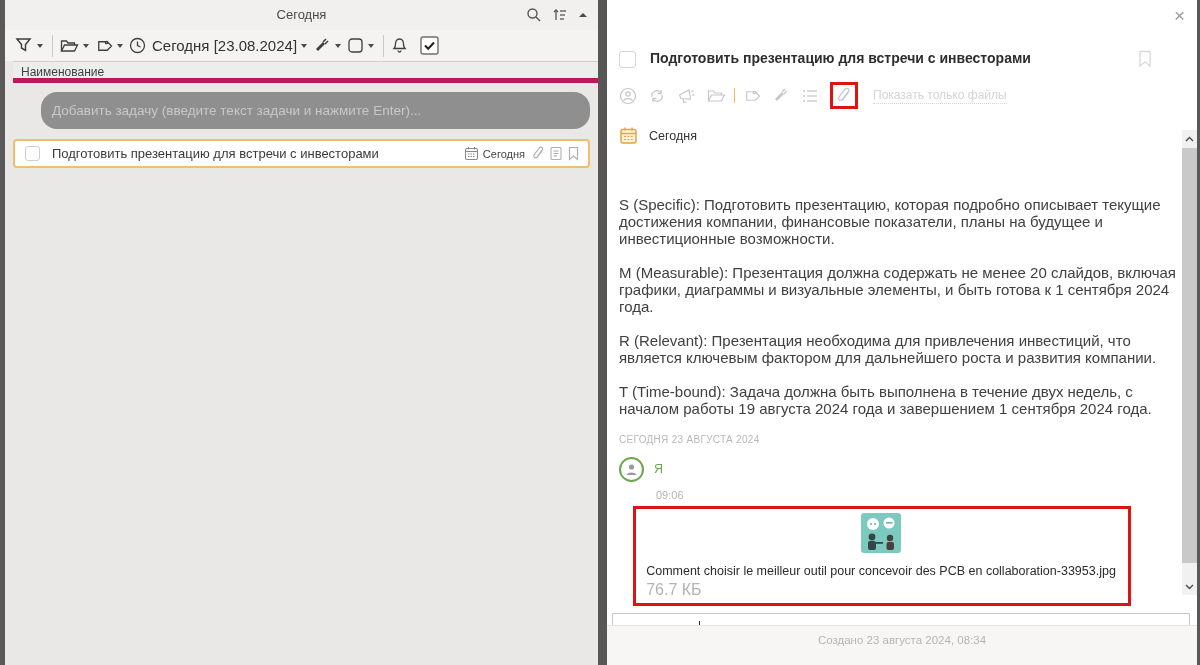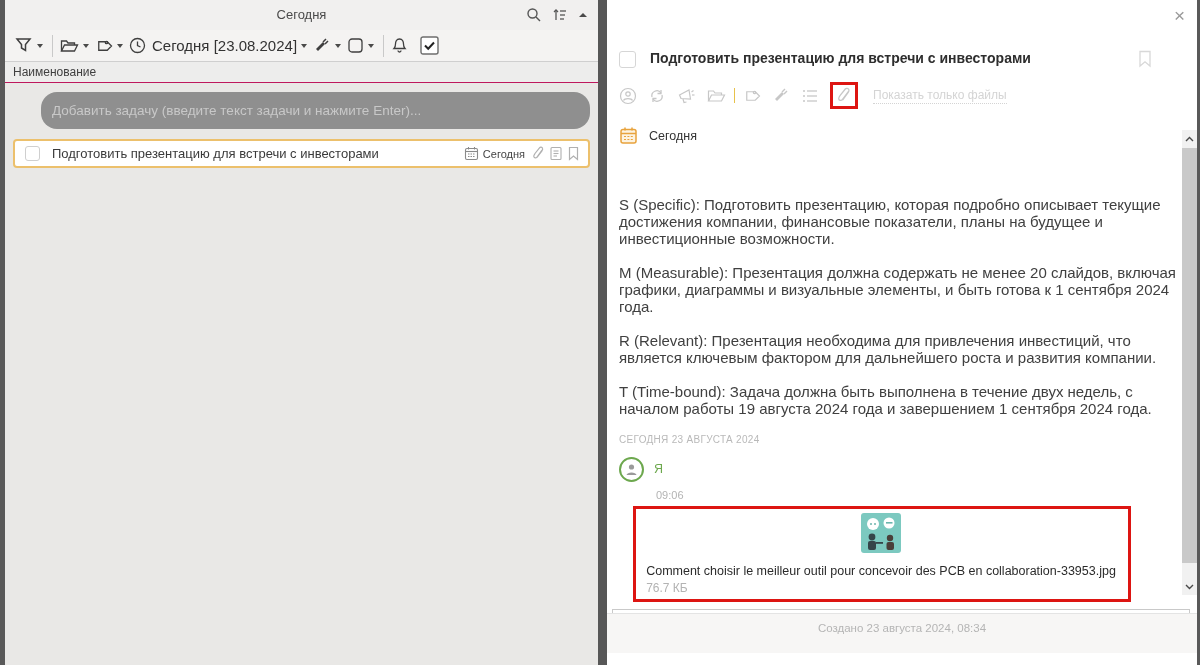--- a/index.html
+++ b/index.html
@@ -15,22 +15,22 @@
   
   .list-panel { position:absolute; left:5px; top:0; width:593px; height:665px; background:#e9e8e6; }
   .lp-header { position:relative; height:30px; background:#f1f0ef; }
   .lp-title { text-align:center; line-height:30px; font-size:13px; color:#4a4a4a; }
   .lp-header-icons { position:absolute; right:10px; top:0; height:30px; display:flex; align-items:center; gap:10px; color:#555; }
   .lp-toolbar { height:31px; background:#f4f3f2; display:flex; align-items:center; padding-left:10px; }
   .tool { display:flex; align-items:center; gap:2px; margin-right:6px; color:#3f3f3f; cursor:default; }
   .caret { width:0; height:0; border-left:3.5px solid transparent; border-right:3.5px solid transparent; border-top:4px solid #4a4a4a; margin-left:2px; }
   .tsep { width:1px; height:22px; background:#c9c9c9; margin:0 7px 0 3px; }
   .tool-date-label { font-size:15px; color:#333; margin-left:4px; }
-  .lp-colheader { height:22px; background:#ededec; border-top:1px solid #cfcfcf; border-bottom:1px solid #be185d;
-                  font-size:12px; color:#3f3f3f; line-height:21px; padding-left:8px; }
+  .lp-colheader { height:22px; background:#ededec; border-top:1px solid #cfcfcf; border-bottom:5px solid #be185d;
+                  font-size:12px; color:#3f3f3f; line-height:21px; padding-left:8px;margin-left:8px; }
   .lp-body { padding:9px 8px; }
   .add-task { height:37px; background:#8f8f8f; border-radius:16px; color:#c8c8c8; font-size:13.5px;
               line-height:37px; padding-left:11px; white-space:nowrap; overflow:hidden;margin-left:28px; }
   .task-row { margin-top:10px; height:29px; background:#fff; border:2px solid #ecc06c; border-radius:4px;
               display:flex; align-items:center; padding:0 8px; }
   .task-check { width:15px; height:15px; background:#fff; border:1px solid #cfcfcf; border-radius:3px; margin:0 12px 0 2px; flex:none; }
   .task-title { flex:1; font-size:13px; color:#3a3a3a; white-space:nowrap; overflow:hidden; }
   .task-meta { display:flex; align-items:center; gap:4px; color:#b8b8b8; }
   .task-due { font-size:11px; color:#444; margin-right:2px; }
 
@@ -58,27 +58,27 @@
 
   .comment-row { margin-top:12px; display:flex; align-items:flex-start; }
   .avatar { width:25px; height:25px; border:2px solid #6da84e; border-radius:50%; display:flex; align-items:center; justify-content:center; color:#8f8f8f; flex:none; background:#fff; }
   .author { font-size:12.5px; color:#6da84e; margin:5px 0 0 10px; }
   .comment-time { margin:7px 0 0 37px; font-size:11px; color:#b3b3b3; }
 
   .attachment { margin:5px 0 0 14px; width:498px; border:3px solid #dd1512; background:#fff;
                 display:flex; align-items:center; gap:11px; padding:4px 8px 4px 6px;flex-direction:column; }
   .att-thumb { width:40px; height:40px; border-radius:3px; overflow:hidden; flex:none; }
   .att-name { font-size:12.5px; color:#2b2b2b; white-space:nowrap; }
-  .att-size { font-size:12px; color:#b3b3b3; margin-top:3px; }
+  .att-size { font-size:16px; color:#b3b3b3; margin-top:3px; }
 
   .comment-input { margin:7px 0 0 -7px; width:578px; height:33px; border:1px solid #c9c9c9; background:#fff;
                    display:flex; align-items:center; padding-left:18px; font-size:13px; color:#222; }
   .cursor-bar { display:inline-block; width:1px; height:17px; background:#333; margin-left:5px; }
 
-  .dp-footer { position:absolute; left:0; right:0; bottom:12px; height:40px; background:#f7f6f5; border-top:1px solid #e4e4e4;
+  .dp-footer { position:absolute; left:0; right:0; bottom:0; height:40px; background:#f7f6f5; border-top:1px solid #e4e4e4;
                text-align:center; line-height:28px; font-size:11.5px; color:#b5b5b5; }
 
   
   .scrollbar { position:absolute; right:0; top:130px; width:15px; height:465px; background:#f1f1f1; }
   .sb-btn { position:absolute; left:0; width:15px; height:17px; background:#f1f1f1; display:flex; align-items:center; justify-content:center; color:#4a4a4a; }
   .sb-up { top:0; } .sb-down { bottom:0; }
   .sb-thumb { position:absolute; left:0; top:18px; width:15px; height:415px; background:#c9c9c9; }
 
   svg { display:block; }
 </style>

